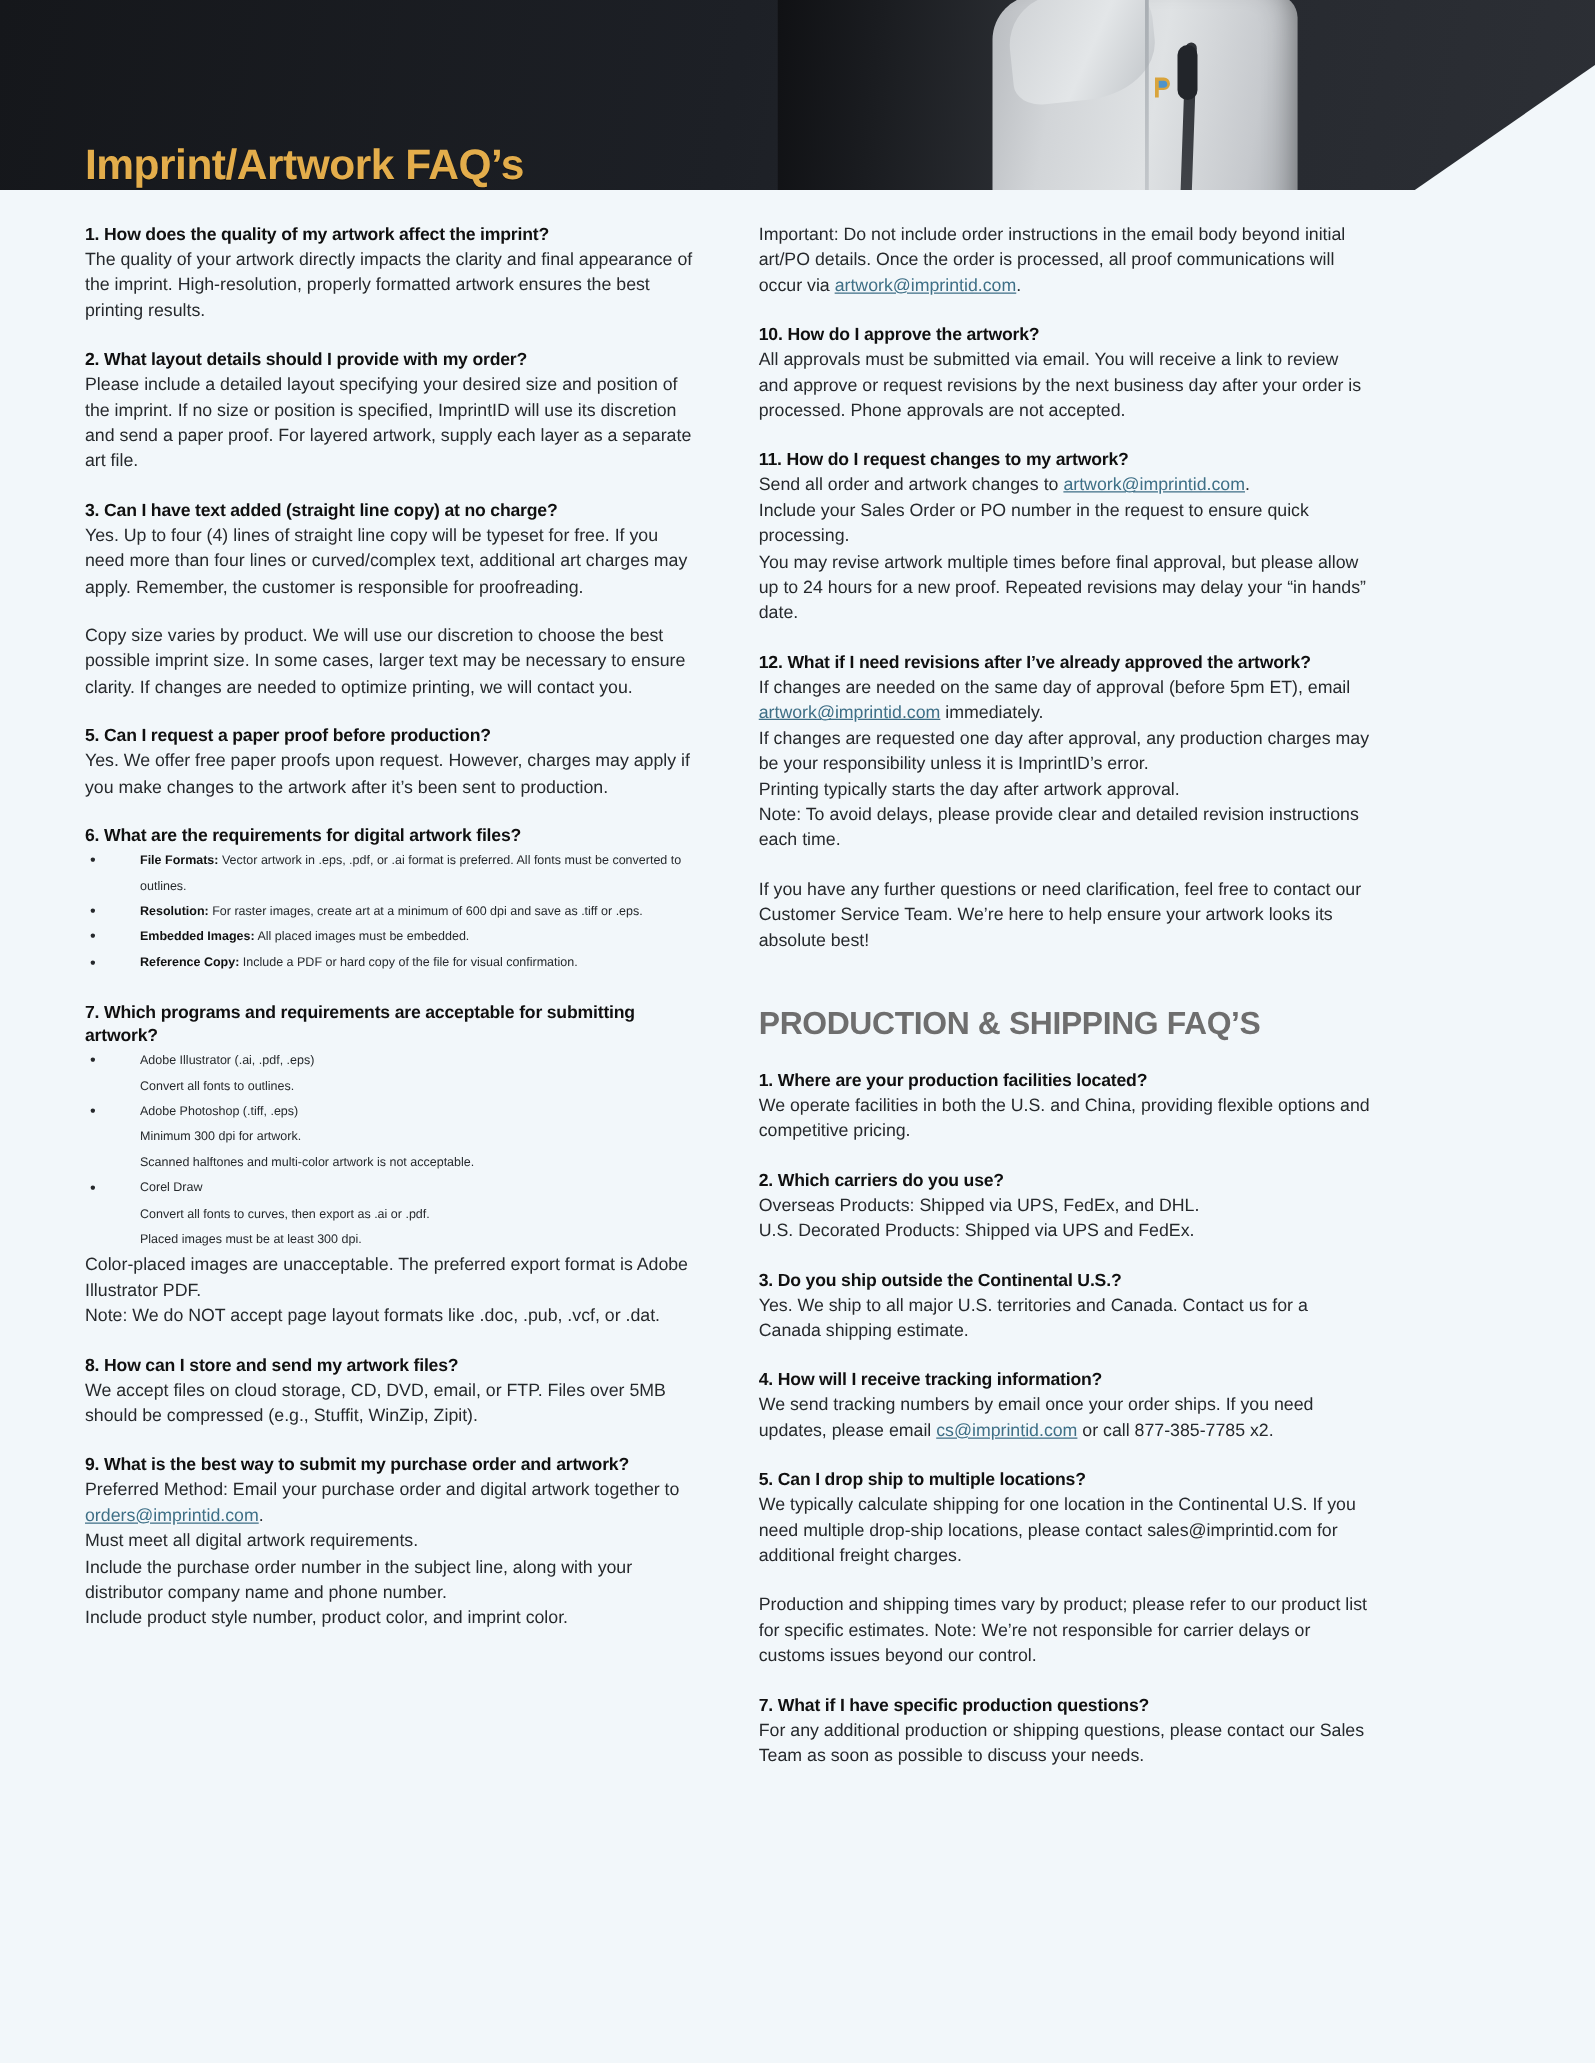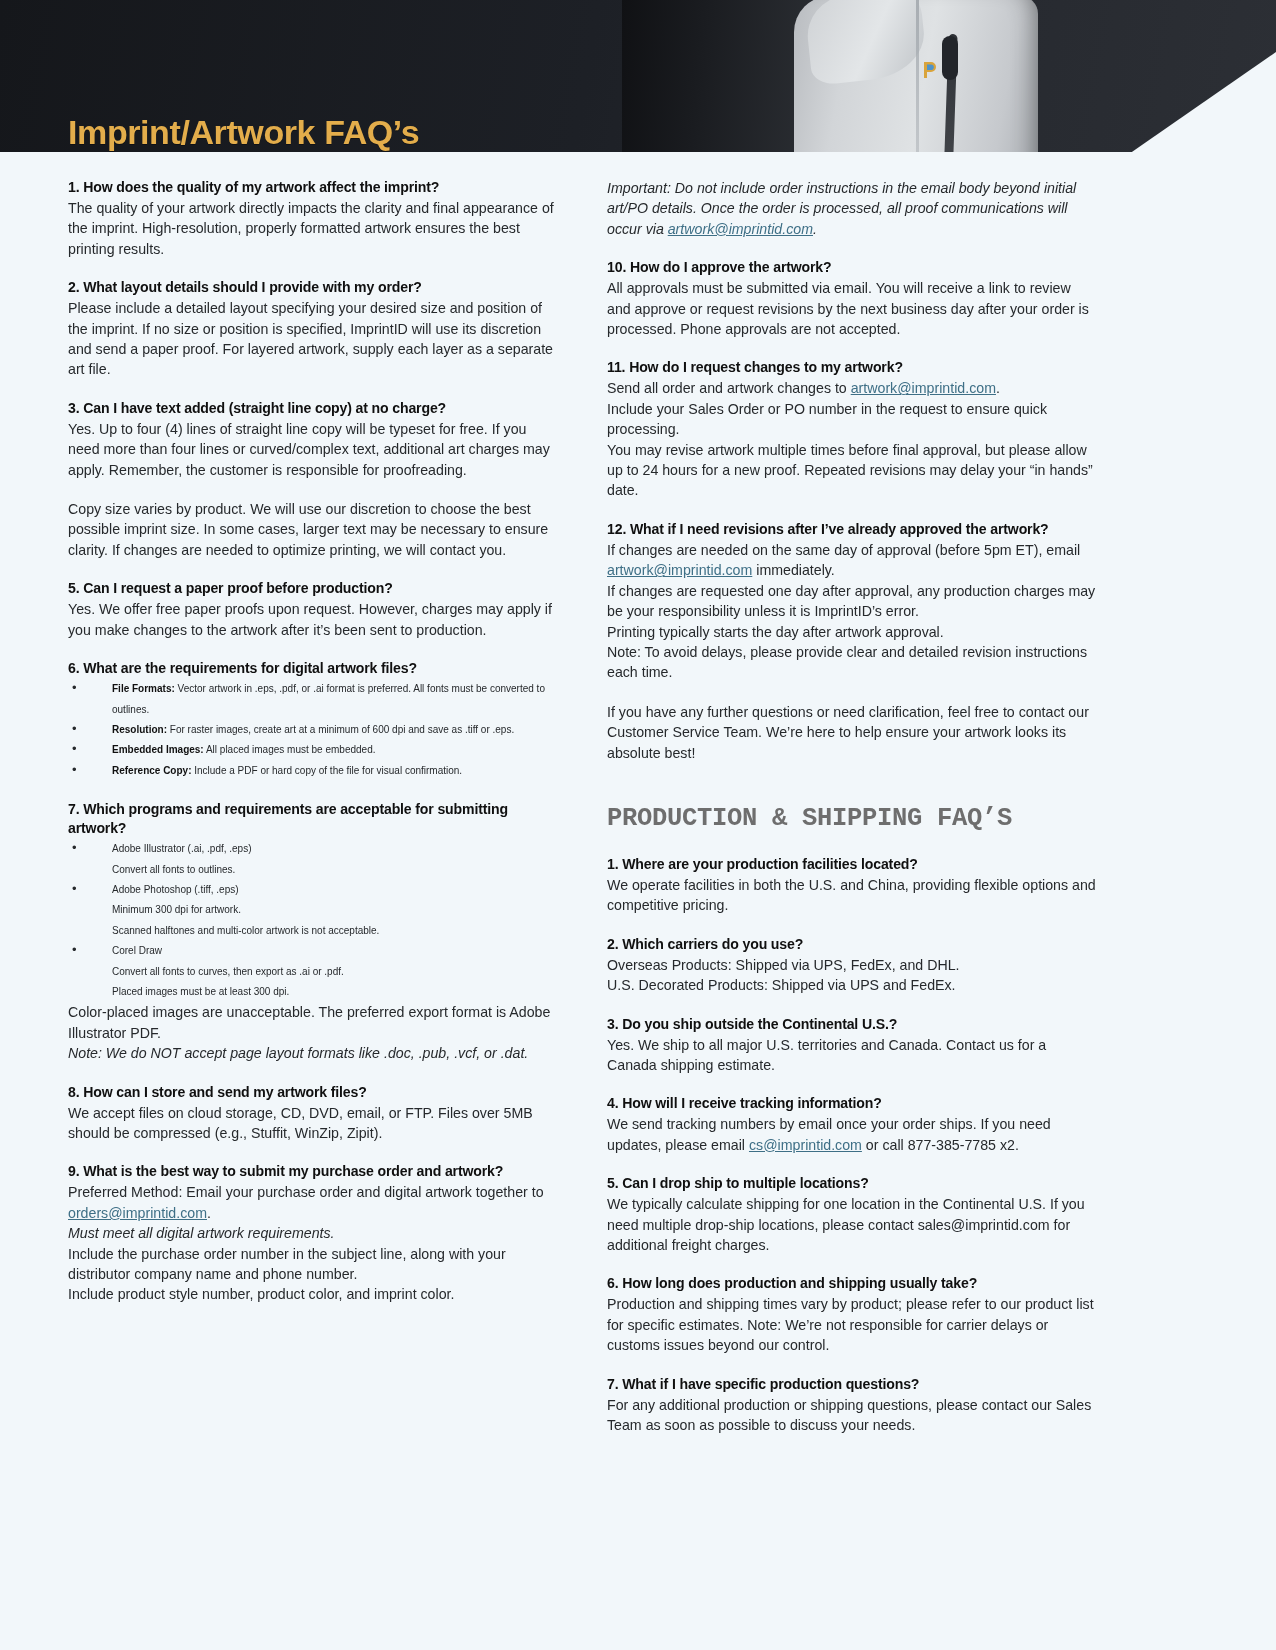--- a/index.html
+++ b/index.html
@@ -85,21 +85,21 @@
   .col { width:514px; }
 
   .q {
     font-size:14.1px; font-weight:bold; line-height:19px;
     color:#101010; margin:0 0 1px 0; letter-spacing:-0.15px;
   }
   .a {
     font-size:14.2px; line-height:20.4px; color:#26292c;
     margin:0 0 0 0;
   }
-  .a.italic { font-style:italic; }
+  .a.italic { }
   .blk { margin-bottom:19px; }
   .blk:last-child { margin-bottom:0; }
 
   a.mail {
     color:#3e6f86; text-decoration:underline;
   }
 
   ul.bullets { list-style:none; margin:0; padding:0; }
   ul.bullets > li {
     position:relative; padding-left:44px;
@@ -108,21 +108,21 @@
   }
   ul.bullets > li::before {
     content:"\2022"; position:absolute; left:4px; top:-1px;
     font-size:13px; color:#26292c;
   }
   ul.bullets > li .lbl { font-weight:bold; color:#101010; }
   ul.bullets > li .sub { display:block; }
 
   .section-title {
     font-size:25.5px; font-weight:bold; color:#6e6e6e;
-    letter-spacing:-0.3px; margin:42px 0 22px 0; line-height:28px;font-family:Liberation Mono, monospace;
+    letter-spacing:-0.3px; margin:42px 0 22px 0; line-height:28px;
   }
   .spacer-para { margin-top:19px; }
 </style>
 </head>
 <body>
 
 <div class="header">
   <div class="header-photo">
     <div class="photo-arm"></div>
     <div class="photo-bag"></div>
@@ -275,21 +275,20 @@
         <p class="q">4. How will I receive tracking information?</p>
         <p class="a"><span>We send tracking numbers by email once your order ships. If you need updates, please email </span><a class="mail" href="#">cs@imprintid.com</a><span> or call 877-385-7785 x2.</span></p>
       </div>
 
       <div class="blk">
         <p class="q">5. Can I drop ship to multiple locations?</p>
         <p class="a">We typically calculate shipping for one location in the Continental U.S. If you need multiple drop-ship locations, please contact sales@imprintid.com for additional freight charges.</p>
       </div>
 
       <div class="blk">
-        <p class="q">6. How long does production and shipping usually take?</p>
         <p class="a">Production and shipping times vary by product; please refer to our product list for specific estimates. Note: We’re not responsible for carrier delays or customs issues beyond our control.</p>
       </div>
 
       <div class="blk">
         <p class="q">7. What if I have specific production questions?</p>
         <p class="a">For any additional production or shipping questions, please contact our Sales Team as soon as possible to discuss your needs.</p>
       </div>
 
     </div>
   </div>

